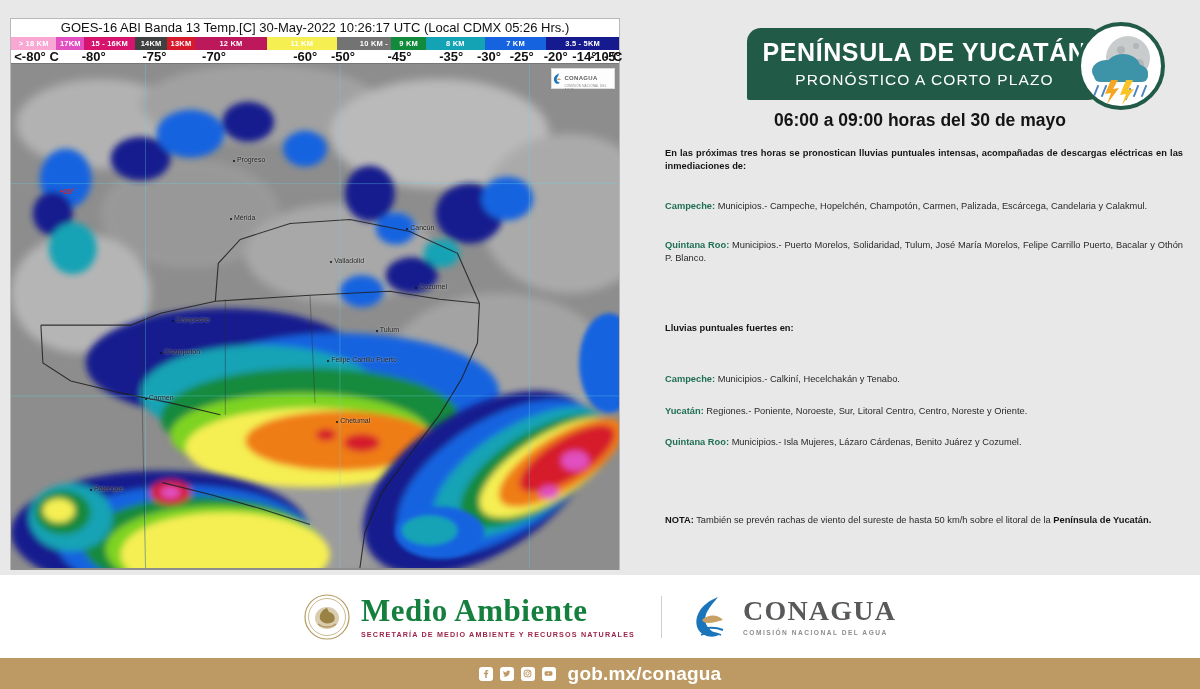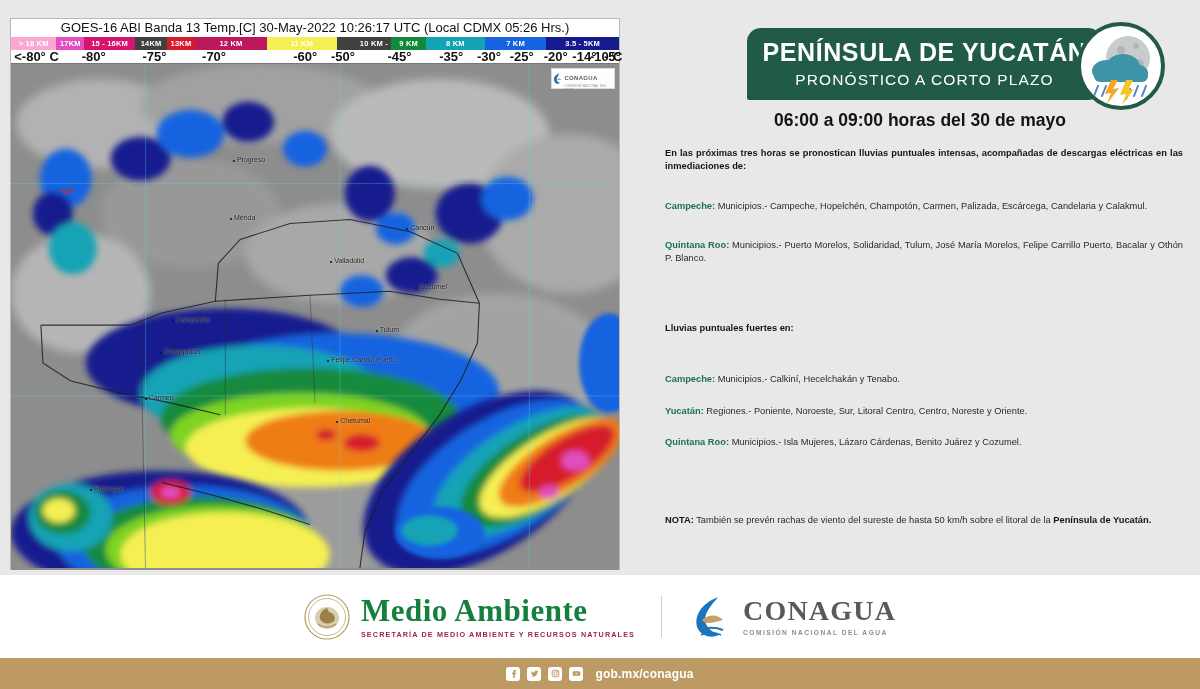--- a/index.html
+++ b/index.html
@@ -96,38 +96,38 @@
   #cg-text .l2{font-size:6.6px;color:#8c8d8f;letter-spacing:1.5px;margin-top:4px;font-weight:bold;}
   #bottombar{
     position:absolute;left:0;top:658px;width:1200px;height:31px;background:#bd9a63;
     display:flex;align-items:center;justify-content:center;gap:7px;
   }
   .sicon{
     width:14px;height:14px;background:#ffffff;border-radius:3px;
     display:flex;align-items:center;justify-content:center;
   }
   .sicon svg{display:block;}
-  #goburl{color:#ffffff;font-size:12px;font-weight:bold;margin-left:5px;letter-spacing:.2px;}
+  #goburl{color:#ffffff;font-size:19px;font-weight:bold;margin-left:5px;letter-spacing:.2px;}
 </style>
 </head>
 <body>
 
 <div id="sat-panel">
 
   <div id="sat-title">GOES-16 ABI Banda 13 Temp.[C] 30-May-2022 10:26:17 UTC (Local CDMX  05:26 Hrs.)</div>
 
   <div id="colorbar">
       <div class="seg" style="width: 8.5%; background: rgb(249, 168, 212);">&gt; 18 KM</div>
       <div class="seg" style="width: 5.2%; background: rgb(225, 79, 192);">17KM</div>
       <div class="seg" style="width: 9.5%; background: rgb(214, 20, 110);">15 - 16KM</div>
       <div class="seg" style="width: 6%; background: #404040;">14KM</div>
       <div class="seg" style="width: 5.2%; background: rgb(214, 26, 43);">13KM</div>
       <div class="seg" style="width: 13.5%; background: #be185d;">12 KM</div>
       <div class="seg" style="width: 13%; background: rgb(245, 239, 82);">11 KM</div>
-      <div class="seg" style="width: 6.5%; background: #404040; padding-left: 20px;">10 KM -</div>
+      <div class="seg" style="width: 6.5%; background: #737373; padding-left: 20px;">10 KM -</div>
       <div class="seg" style="width: 6.5%; background: rgb(18, 138, 60);">9 KM</div>
       <div class="seg" style="width: 11%; background: rgb(19, 163, 181);">8 KM</div>
       <div class="seg" style="width: 11.5%; background: rgb(22, 99, 224);">7 KM</div>
       <div class="seg" style="width: 13.6%; background: rgb(21, 26, 142);">3.5 - 5KM</div>
     </div>
   <div id="tempaxis">
       <span style="left: 4.2%;">&lt;-80° C</span>
       <span style="left: 13.6%;">-80°</span>
       <span style="left: 23.6%;">-75°</span>
       <span style="left: 33.4%;">-70°</span>

